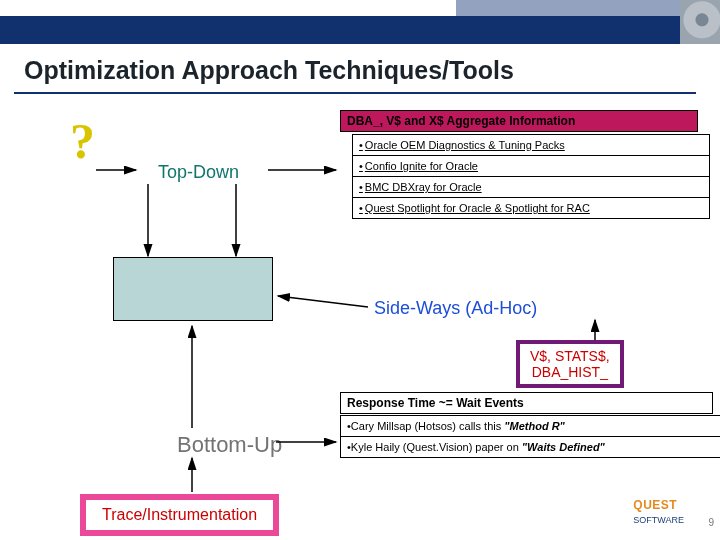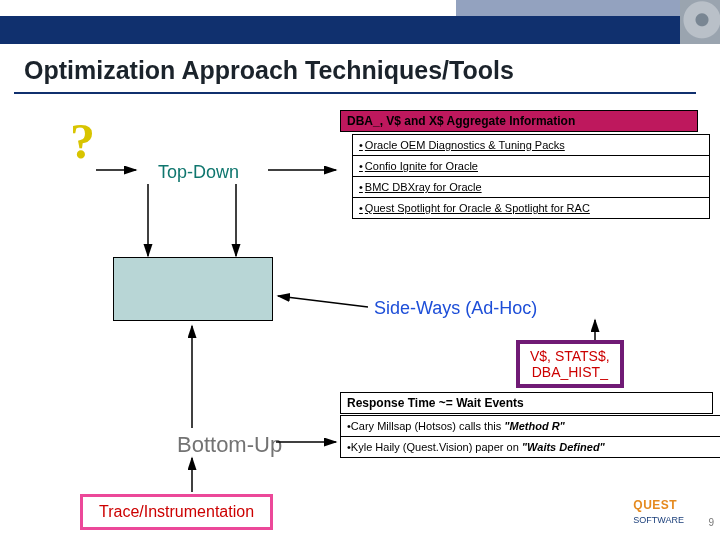--- a/index.html
+++ b/index.html
@@ -86,21 +86,21 @@
     padding: 4px 6px; font-size: 11px; background: #fff;
   }
   .rt-list .row:first-child { border-top: 1px solid #000; }
   .rt-list .it { font-style: italic; font-weight: bold; }
   .bottomup-box {
     position: absolute; left: 158px; top: 430px;
     font-size: 22px; color: #737373; background: #fff; padding: 2px 6px; margin-left: 13px;
   }
   .tracebox {
     position: absolute; left: 80px; top: 494px;
-    border: 3px solid #ec4899; padding: 6px 16px;
+    border: 6px solid #ec4899; padding: 6px 16px;
     font-size: 16px; color: #c00;
   }
   .quest-logo {
     position: absolute; right: 36px; bottom: 14px;
     font-size: 12px; font-weight: bold; color: #e58a1f;
     letter-spacing: 0.5px;
   }
   .quest-logo .soft { color: #1b3f7a; font-weight: normal; font-size: 9px; letter-spacing: 0; }
   .pagenum {
     position: absolute; right: 6px; bottom: 12px;

